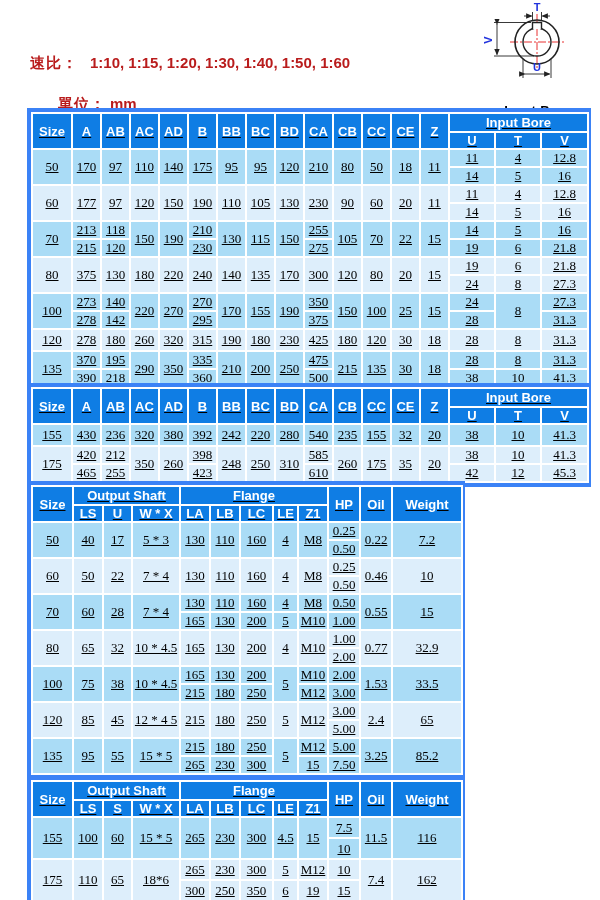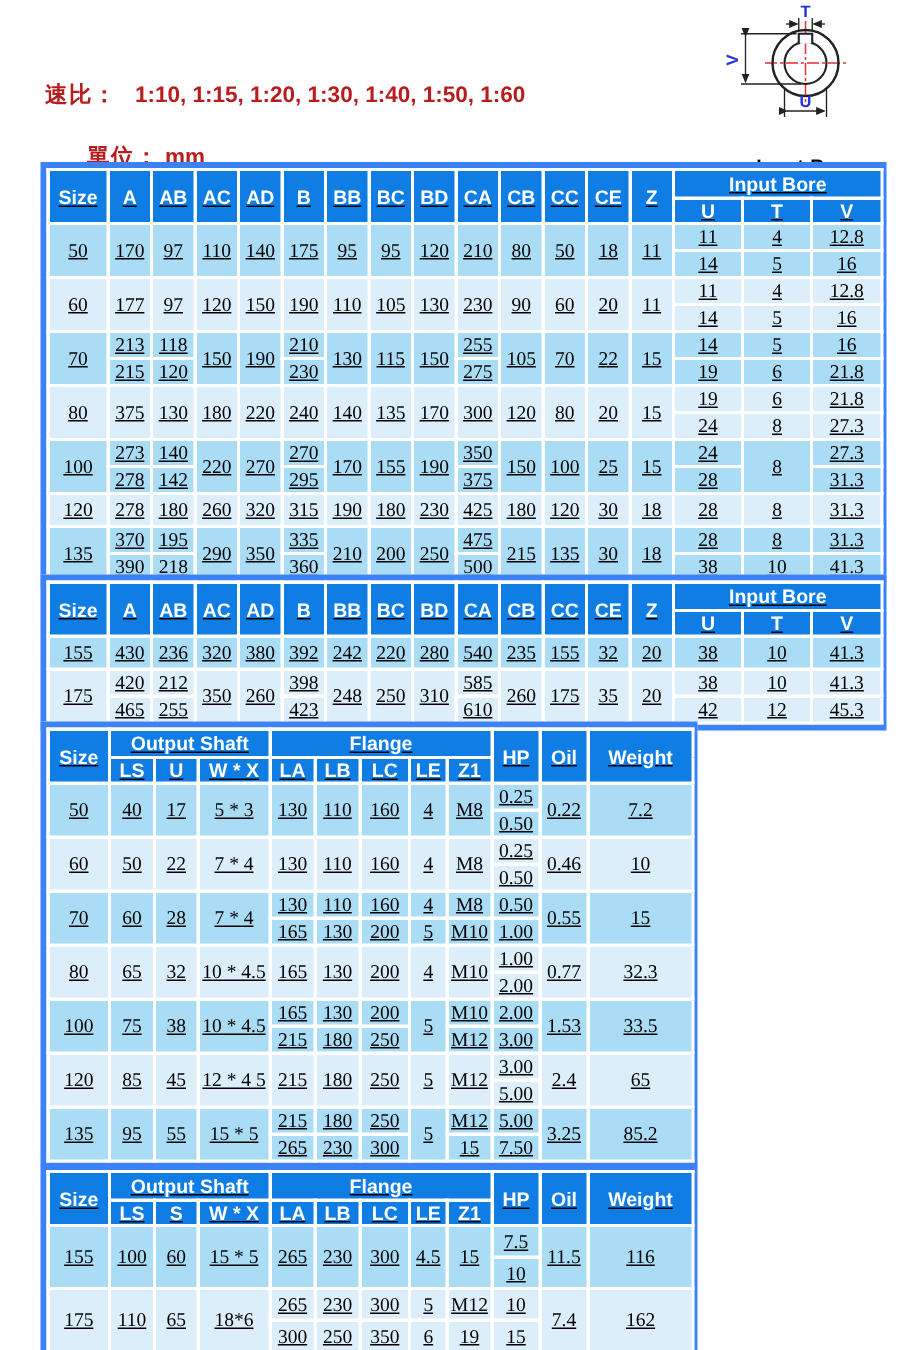--- a/index.html
+++ b/index.html
@@ -492,21 +492,21 @@
             <td rowspan="2">65</td>
             <td rowspan="2">32</td>
             <td rowspan="2">10 * 4.5</td>
             <td rowspan="2">165</td>
             <td rowspan="2">130</td>
             <td rowspan="2">200</td>
             <td rowspan="2">4</td>
             <td rowspan="2">M10</td>
             <td>1.00</td>
             <td rowspan="2">0.77</td>
-            <td rowspan="2">32.3</td>
+            <td rowspan="2">32.9</td>
           </tr>
           <tr class="light">
             <td>2.00</td>
           </tr>
           <tr class="dark">
             <td rowspan="2">100</td>
             <td rowspan="2">75</td>
             <td rowspan="2">38</td>
             <td rowspan="2">10 * 4.5</td>
             <td>165</td>

